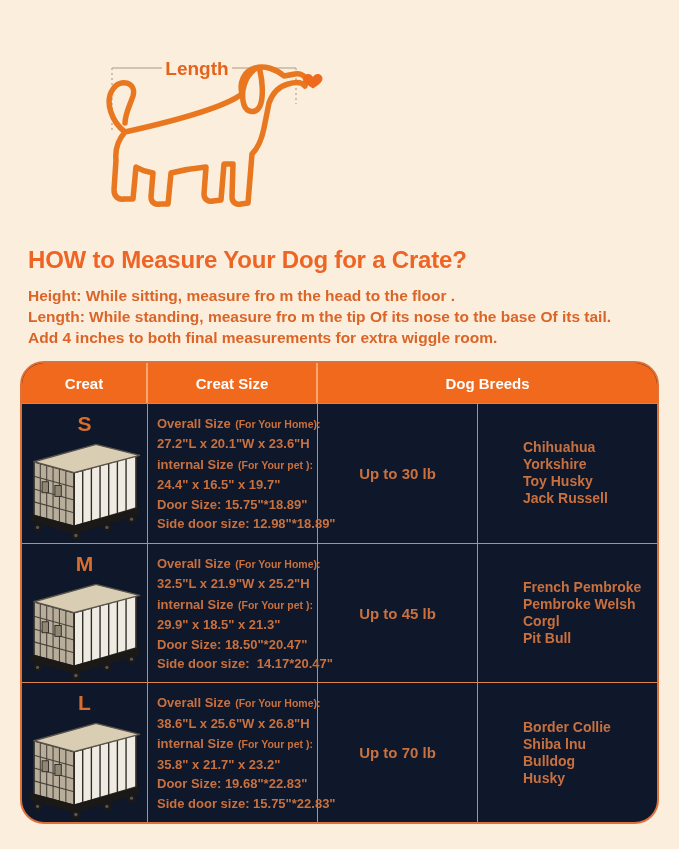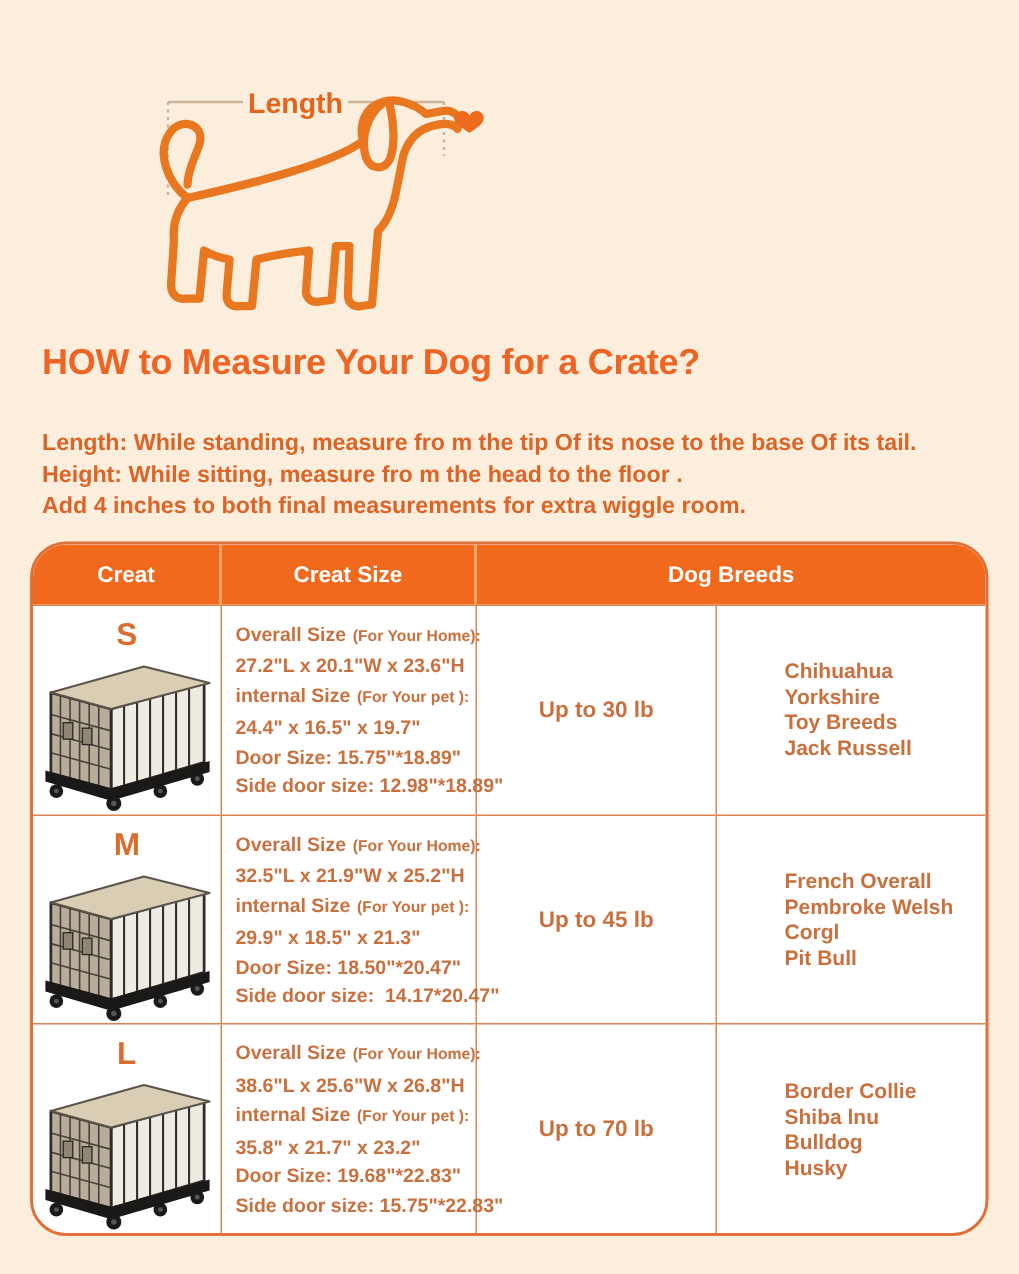--- a/index.html
+++ b/index.html
@@ -11,28 +11,28 @@
   .diagram{position:absolute;}
   .diagram-left{left:92px;top:32px;width:235px;height:190px;}
   .diagram-right{left:385px;top:30px;width:215px;height:190px;}
   .diagram svg{display:block;width:100%;height:100%;}
   .dog-stroke{fill:none;stroke:#E8771F;stroke-width:5.5;stroke-linecap:round;stroke-linejoin:round;}
   .measure-solid{stroke:#C9B49C;stroke-width:1.6;}
   .measure-dotted{stroke:#C9B49C;stroke-width:1.6;stroke-dasharray:2,3;}
   .measure-text{font-family:"Liberation Sans",sans-serif;font-weight:bold;font-size:19px;fill:#E4641C;}
   
   .title{
-    position:absolute;left:28px;top:228px;margin:0;
+    position:absolute;left:28px;top:246px;margin:0;
     font-size:24px;font-weight:bold;color:#ED6424;letter-spacing:-0.2px;
   }
   .intro{position:absolute;left:28px;top:285px;font-size:15.5px;font-weight:bold;color:#DB6528;line-height:21px;}
   
   .sizing-table{
     position:absolute;left:20px;top:361px;width:639px;height:463px;
-    background:#ffffff;border:2px solid #E0703A;border-radius:24px;
+    background:#0f172a;border:2px solid #E0703A;border-radius:24px;
     box-sizing:border-box;display:flex;flex-direction:column;overflow:hidden;
   }
   .thead{display:flex;background:#F1691C;height:40px;flex:0 0 40px;}
   .th{
     display:flex;align-items:center;justify-content:center;
     color:#FFFFFF;font-weight:bold;font-size:15px;box-sizing:border-box;
     border-right:2px solid #F9A76F;
   }
   .th:last-child{border-right:none;}
   .trow{display:flex;flex:1 1 auto;border-top:1px solid #DC8350;}
@@ -120,22 +120,22 @@
                C203,50 210,50 213,54 L214,49 C214,44 209,41 203,42 L192,44
                C184,37 172,33 163,36 C152,39 147,50 150,62 C130,77 78,90 33,100"></path>
       <path class="dog-stroke" d="M163,37 C153,44 148,60 152,73 C155,81 164,82 168,74 C172,64 170,47 168,39"></path>
       <path fill="#F06A1E" d="M221,45 c-2.5,-5 -9.5,-3.5 -9.5,1.8 c0,4.6 9.5,9.7 9.5,9.7 c0,0 9.5,-5.1 9.5,-9.7 c0,-5.3 -7,-6.8 -9.5,-1.8"></path>
     </svg>
   </div>
 
 
   <h1 class="title">HOW to Measure Your Dog for a Crate?</h1>
   <div class="intro">
+    <div>Height: While sitting, measure fro m the head to the floor .</div>
     <div>Length: While standing, measure fro m the tip Of its nose to the base Of its tail.</div>
-    <div>Height: While sitting, measure fro m the head to the floor .</div>
     <div>Add 4 inches to both final measurements for extra wiggle room.</div>
   </div>
 
   <div class="sizing-table">
     <div class="thead">
       <div class="th col1">Creat</div>
       <div class="th col2">Creat Size</div>
       <div class="th col4">Dog Breeds</div>
     </div>
 
@@ -153,21 +153,21 @@
         <div class="szline szval">24.4" x 16.5" x 19.7"</div>
         <div class="szline szval">Door Size: 15.75"*18.89"</div>
         <div class="szline szval">Side door size: 12.98"*18.89"</div>
       </div>
       <div class="cell col3 c-weight">
           <span>Up to 30 lb</span>
         </div>
       <div class="cell col4 c-breeds">
         <div>Chihuahua</div>
         <div>Yorkshire</div>
-        <div>Toy Breeds</div>
+        <div>Toy Husky</div>
         <div>Jack Russell</div>
       </div>
     </div>
 
     <div class="trow">
       <div class="cell col1 c-creat">
         <div class="size-letter">M</div>
         <svg class="crate-img" viewBox="0 0 124 114">
             <use href="#crate-art"></use>
           </svg>
@@ -177,21 +177,21 @@
         <div class="szline szval">32.5"L x 21.9"W x 25.2"H</div>
         <div class="szline"><span class="szlabel">internal Size</span> <span class="sznote">(For Your pet ):</span></div>
         <div class="szline szval">29.9" x 18.5" x 21.3"</div>
         <div class="szline szval">Door Size: 18.50"*20.47"</div>
         <div class="szline szval">Side door size:  14.17*20.47"</div>
       </div>
       <div class="cell col3 c-weight">
           <span>Up to 45 lb</span>
         </div>
       <div class="cell col4 c-breeds">
-        <div>French Overall</div>
+        <div>French Pembroke</div>
         <div>Pembroke Welsh</div>
         <div>Corgl</div>
         <div>Pit Bull</div>
       </div>
     </div>
 
     <div class="trow">
       <div class="cell col1 c-creat">
         <div class="size-letter">L</div>
         <svg class="crate-img" viewBox="0 0 124 114">

